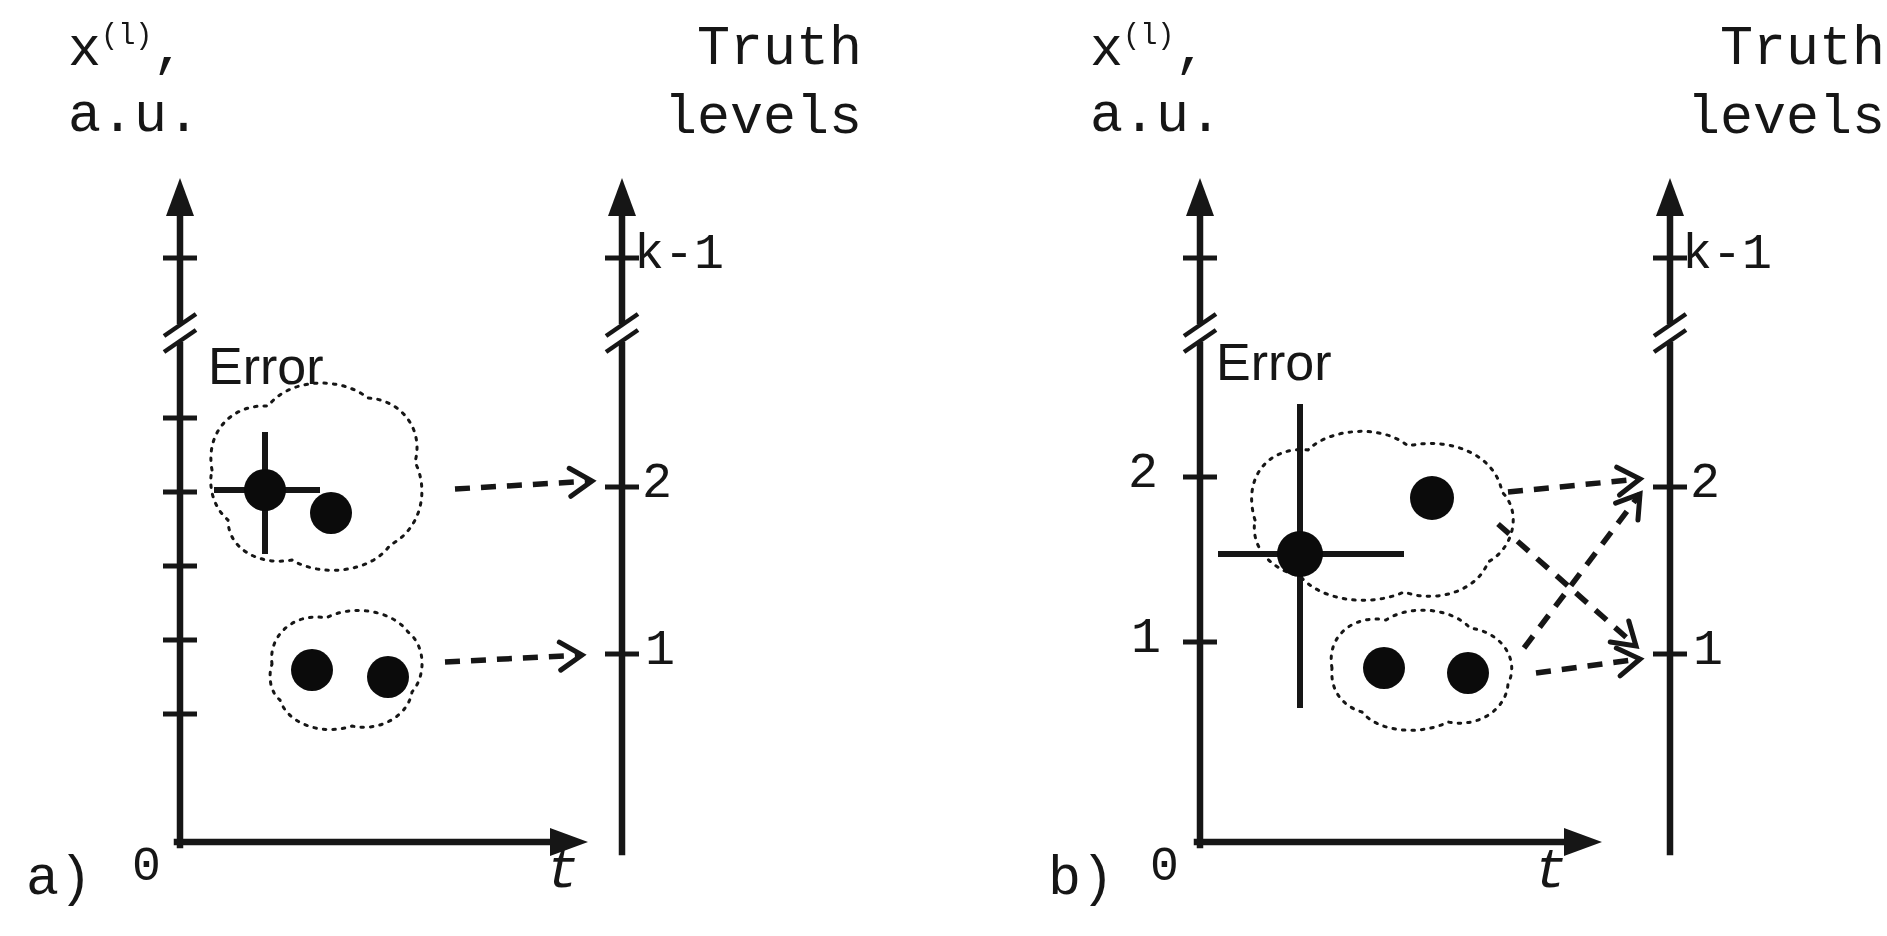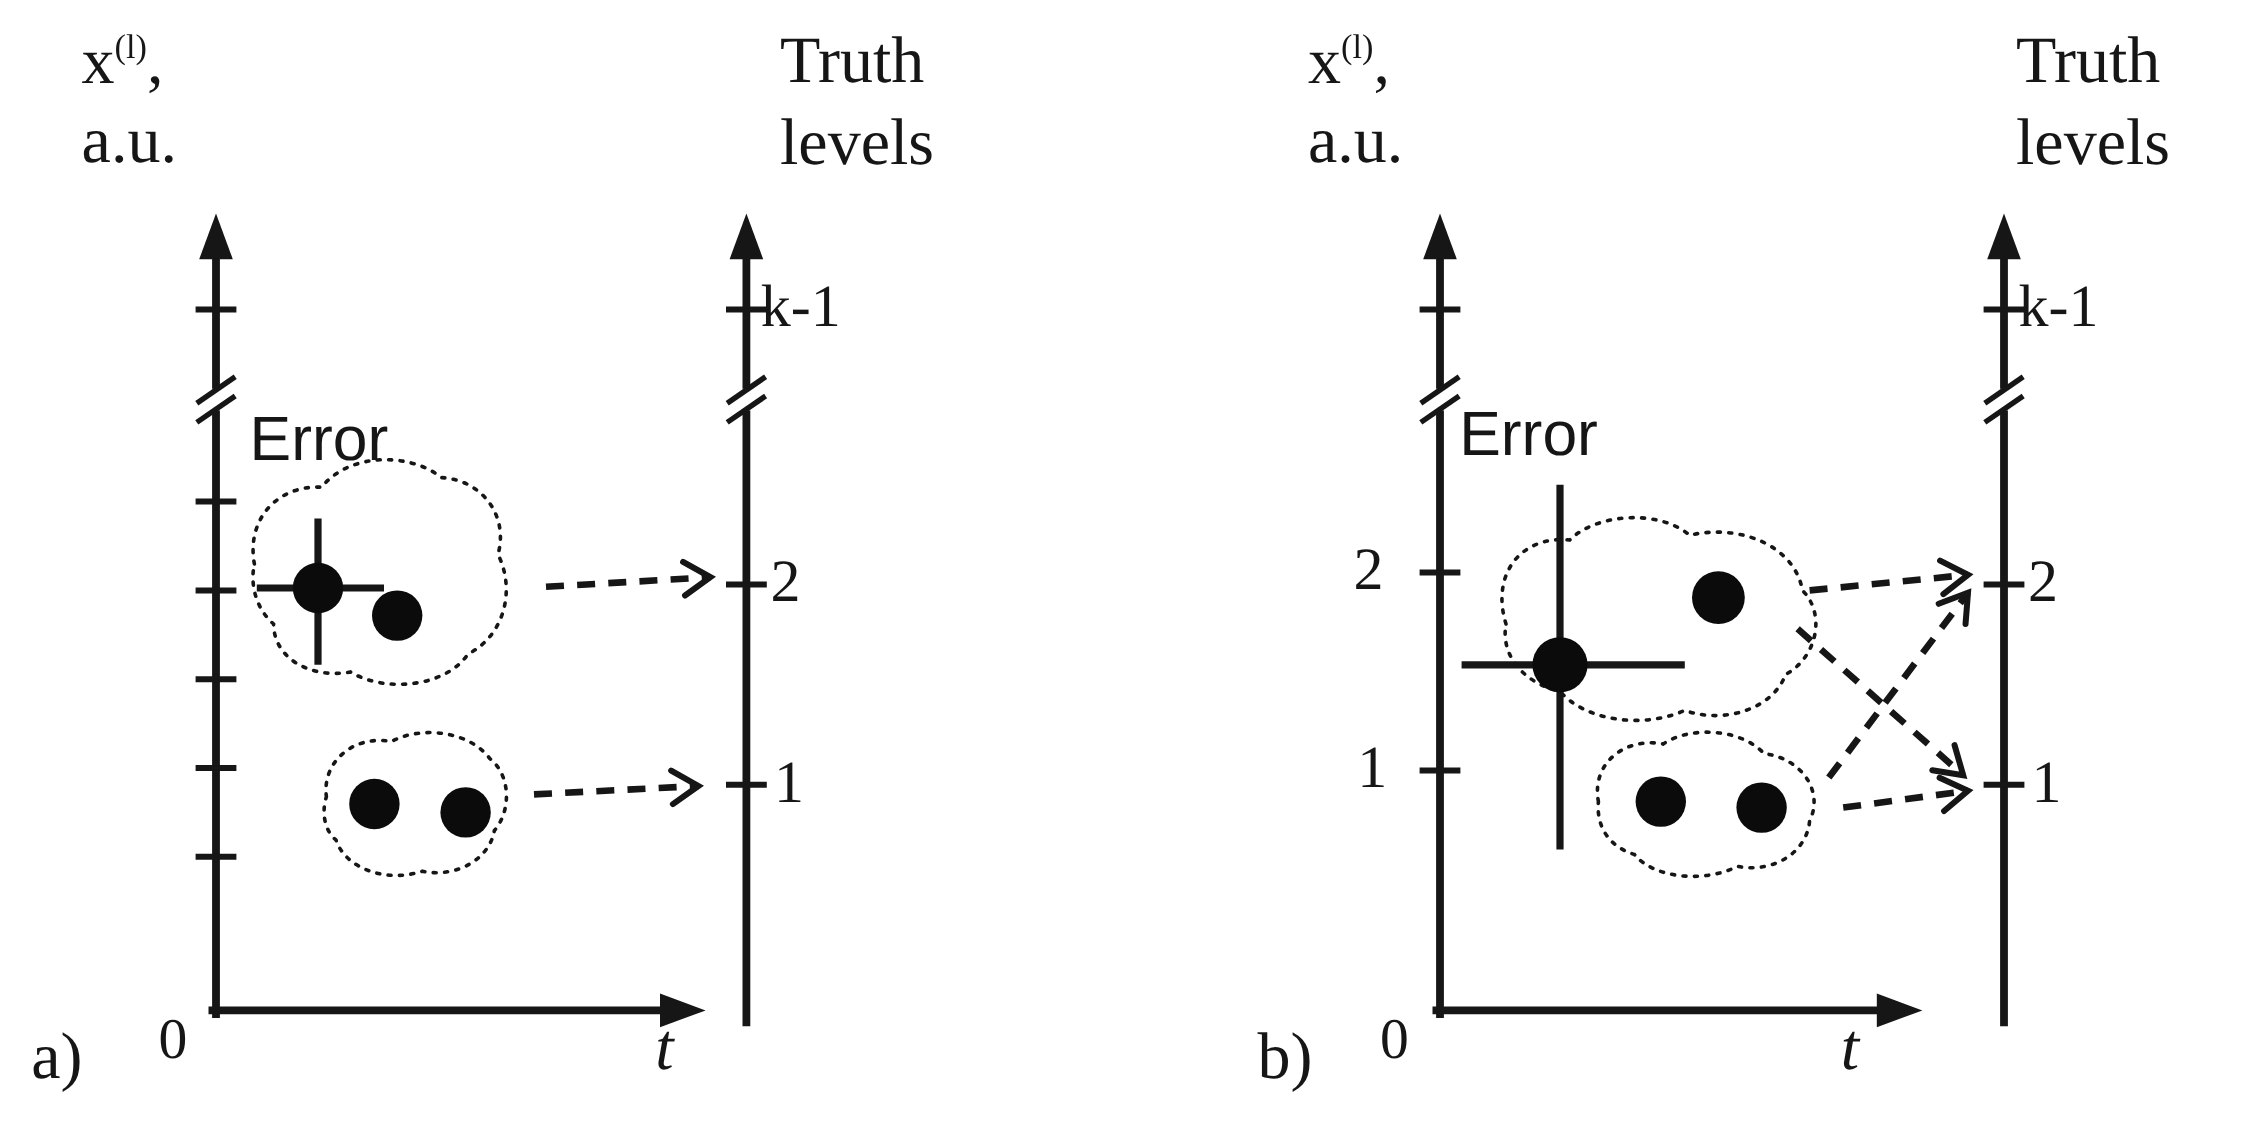--- a/index.html
+++ b/index.html
@@ -1,20 +1,20 @@
 <!DOCTYPE html>
 <html style="--ink: #161616; --dot: #0b0b0b; --bg: #ffffff;"><head>
 <meta charset="utf-8">
 <style>
   * { margin:0; padding:0; box-sizing:border-box; }
   body { background:#ffffff; font-family:"Liberation Serif", serif; }
   .figure { position:relative; width:1887px; height:936px; background:var(--bg,#ffffff); overflow:hidden; }
   .figure svg { position:absolute; left:0; top:0; }
-  .lbl { position:absolute; color:var(--ink,#161616); white-space:nowrap; font-family:Liberation Serif, serif; line-height:1; }
-  .center { text-align:left; }
+  .lbl { position:absolute; color:var(--ink,#161616); white-space:nowrap; font-family:Liberation Mono, monospace; line-height:1; }
+  .center { text-align:right; }
   .sans { font-family:Liberation Sans, sans-serif; }
   sup.sup { font-size:0.52em; vertical-align:0.72em; }
   .axis-stroke { stroke:var(--ink,#161616); stroke-width:6.5; fill:none; stroke-linecap:square; }
   .tick { stroke:var(--ink,#161616); stroke-width:5; }
   .arrowhead { fill:var(--ink,#161616); stroke:none; }
   .blob { fill:none; stroke:var(--ink,#161616); stroke-width:3; stroke-dasharray:2.5 7; stroke-linecap:round; }
   .dot { fill:var(--dot,#0b0b0b); stroke:none; }
   .errbar { stroke:var(--ink,#161616); stroke-width:6; }
   .dasharrow { stroke:var(--ink,#161616); stroke-width:5.5; stroke-dasharray:15 11; fill:none; }
   .break-gap { fill:var(--bg,#ffffff); stroke:none; }

